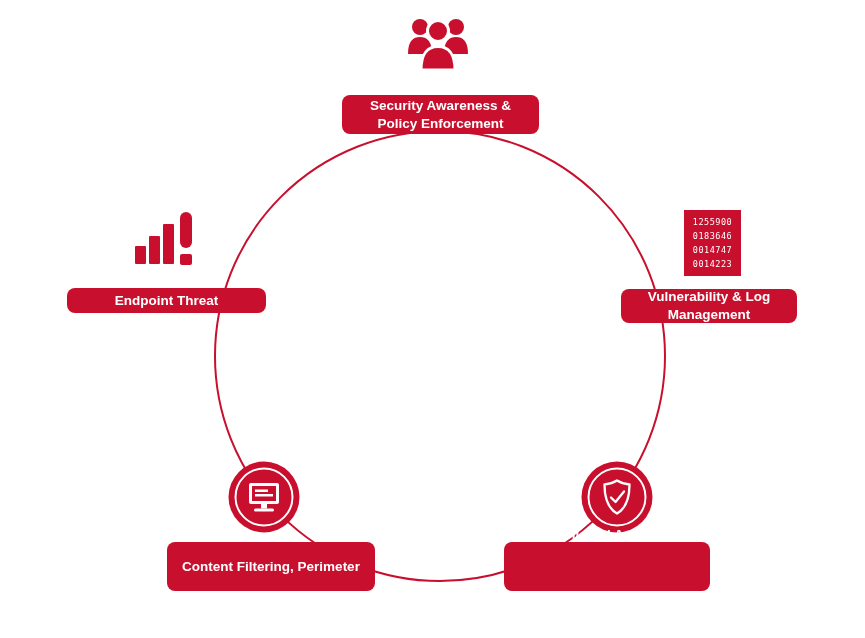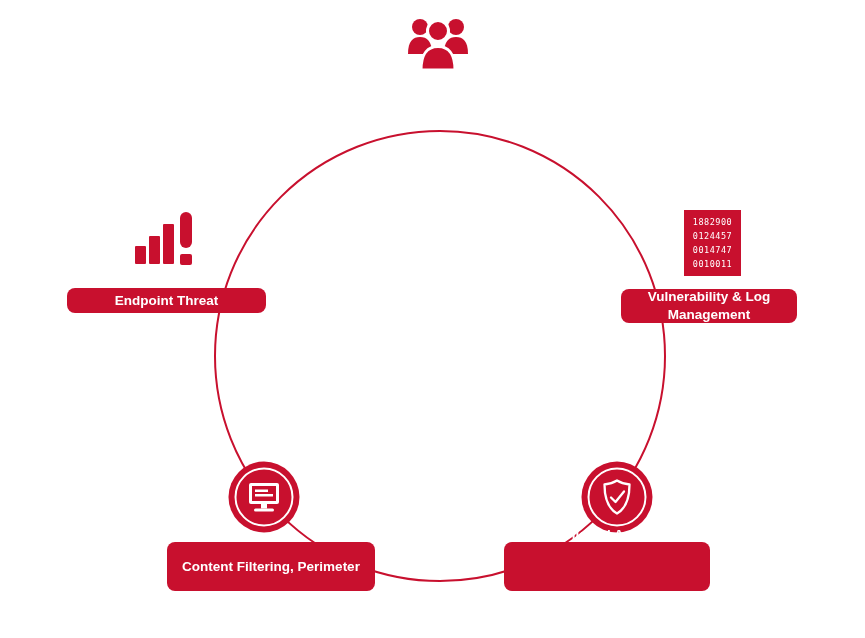--- a/index.html
+++ b/index.html
@@ -84,26 +84,30 @@
         <circle cx="49" cy="13" r="8"></circle>
         <path d="M37 40 C37 27 42 23 49 23 C56 23 61 27 61 40 Z"></path>
       </g>
       <g fill="currentColor" stroke="#ffffff" stroke-width="3">
         <circle cx="31" cy="17" r="10.5"></circle>
         <path d="M14 56 C14 39 21.5 32.5 31 32.5 C40.5 32.5 48 39 48 56 Z"></path>
       </g>
     </svg>
   </div>
 
+  <div class="node" style="left:342px; top:95px; width:197px; height:39px;">
+    <span>Security Awareness &amp;</span>
+    <span>Policy Enforcement</span>
+  </div>
 
   <div class="binary-block">
-    <div>1882900</div>
-    <div>0124457</div>
+    <div>1255900</div>
+    <div>0183646</div>
     <div>0014747</div>
-    <div>0010011</div>
+    <div>0014223</div>
   </div>
 
   <div class="node" style="left:621px; top:289px; width:176px; height:34px;">
     <span>Vulnerability &amp; Log</span>
     <span>Management</span>
   </div>
 
   <div class="icon" style="left:133px; top:210px;">
     <svg width="64" height="58" viewBox="0 0 64 58" aria-hidden="true">
       <g fill="currentColor">

